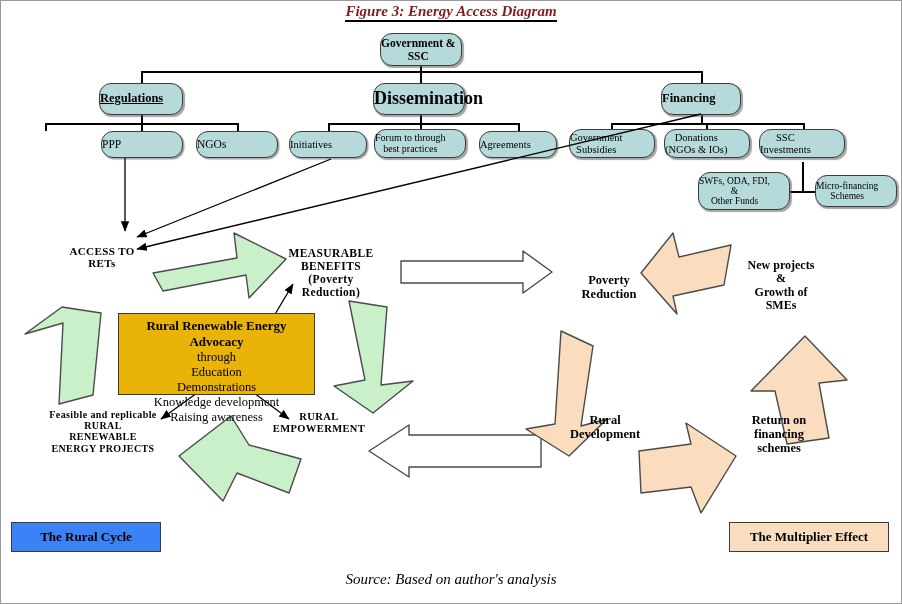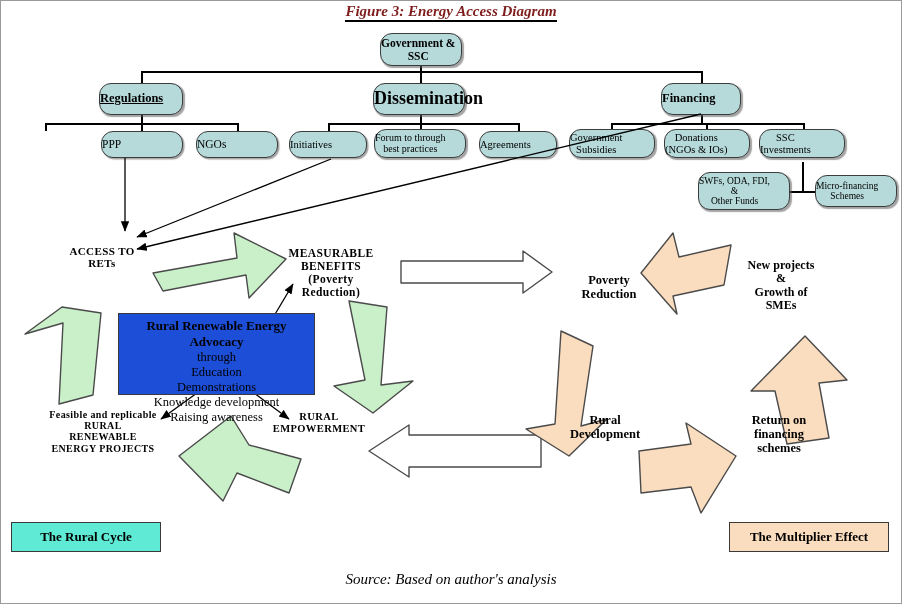--- a/index.html
+++ b/index.html
@@ -52,38 +52,38 @@
   
   .lbl{
     position:absolute;text-align:center;color:#000;
     font-family:"Liberation Serif", serif;
     line-height:1.12;
   }
   .lbl.caps{font-weight:bold;letter-spacing:.4px;}
   
   #advocacy{
     position:absolute;
-    background:#1d4ed8;border:1px solid #3a3a3a;
+    background:#eab308;border:1px solid #3a3a3a;
     box-sizing:border-box;
     text-align:center;
     font-family:"Liberation Serif", serif;
     color:#000;
   }
   #advocacy .hd{font-weight:bold;font-size:13px;padding-top:4px;}
   #advocacy .ln2{font-size:12.5px;}
   
   .legend{
     position:absolute;
     border:1px solid #3a3a3a;
     display:flex;align-items:center;justify-content:center;
     font-weight:bold;font-size:13px;color:#000;
     box-sizing:border-box;
     font-family:"Liberation Serif", serif;
   }
-  #legend-rural{background:#5eead4;}
+  #legend-rural{background:#3b82f6;}
   #legend-mult{background:#fadcbe;}
 </style>
 </head>
 <body>
 
 <div id="frame">
 
   <div id="title"><span>Figure 3: Energy Access Diagram</span></div>
 
   <div class="ln lnv" style="left:419px;top:64px;height:16px;"></div>

